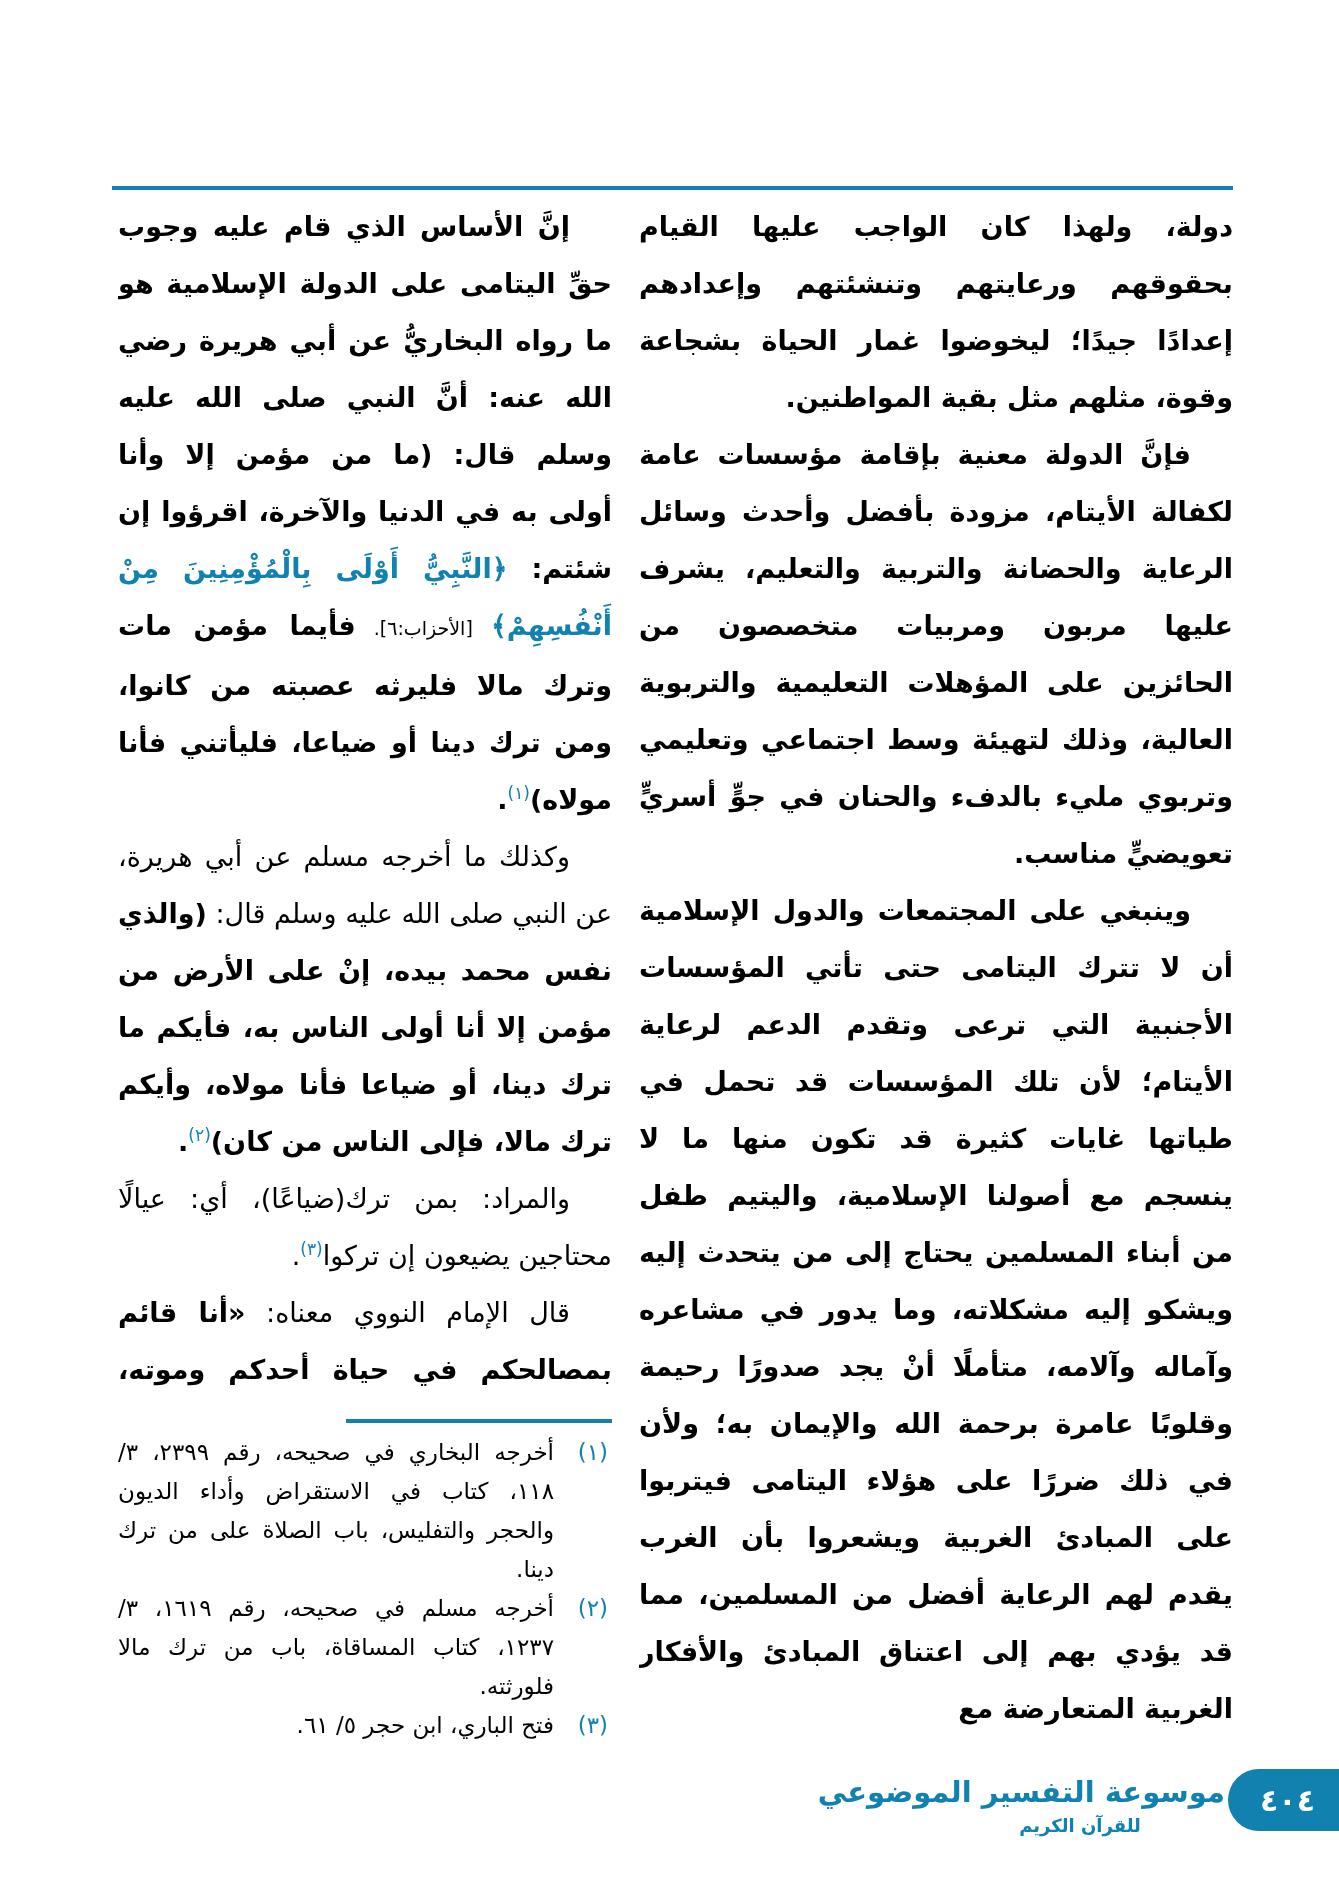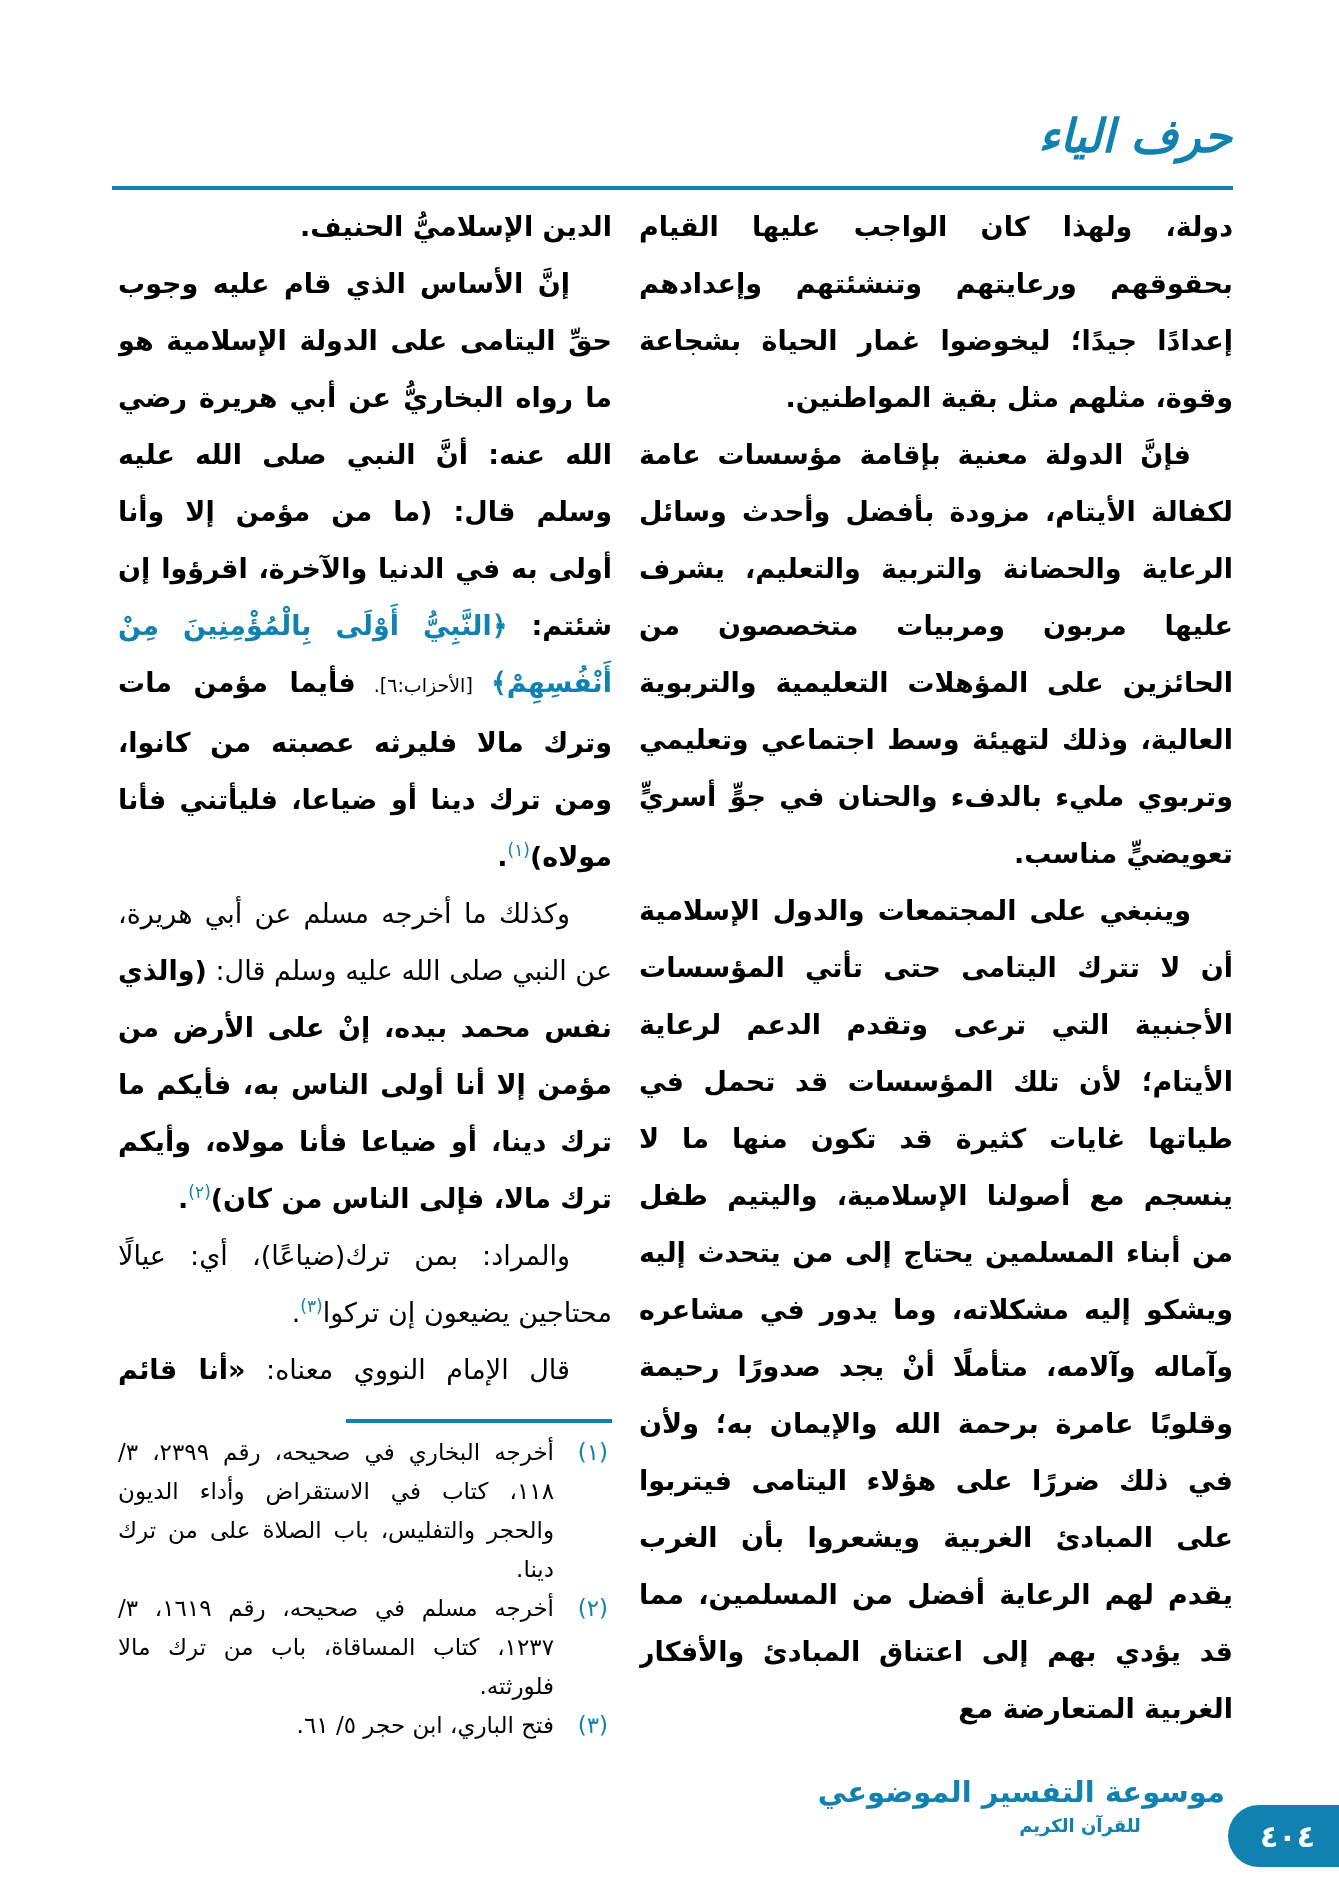--- a/index.html
+++ b/index.html
@@ -41,38 +41,36 @@
   
   .footer-logo { position:absolute; top:1770px; right:114px; width:290px;
                  text-align:center; color:var(--accent); font-weight:bold;
                  }
   .logo-line1 { font-size:29px; line-height:44px; white-space:nowrap; }
   .logo-line2 { font-size:18px; line-height:24px; }
   .page-badge { position:absolute; top:1769px; right:0; width:111px; height:62px;
                 background:var(--accent); border-radius:31px 0 0 31px;
                 display:flex; align-items:center; justify-content:center;
                 color:#ffffff; font-size:30px; font-weight:bold; letter-spacing:8px;
-                padding-left:8px;margin-top:36px; }
+                padding-left:8px; }
 </style>
 </head>
 <body>
 
 <div class="page">
 
-  <div class="chapter-title">حرف الياء</div>
   <div class="header-rule"></div>
 
   <main class="col col-right">
     <p>دولة، ولهذا كان الواجب عليها القيام بحقوقهم ورعايتهم وتنشئتهم وإعدادهم إعدادًا جيدًا؛ ليخوضوا غمار الحياة بشجاعة وقوة، مثلهم مثل بقية المواطنين.</p>
     <p class="indent">فإنَّ الدولة معنية بإقامة مؤسسات عامة لكفالة الأيتام، مزودة بأفضل وأحدث وسائل الرعاية والحضانة والتربية والتعليم، يشرف عليها مربون ومربيات متخصصون من الحائزين على المؤهلات التعليمية والتربوية العالية، وذلك لتهيئة وسط اجتماعي وتعليمي وتربوي مليء بالدفء والحنان في جوٍّ أسريٍّ تعويضيٍّ مناسب.</p>
     <p class="indent">وينبغي على المجتمعات والدول الإسلامية أن لا تترك اليتامى حتى تأتي المؤسسات الأجنبية التي ترعى وتقدم الدعم لرعاية الأيتام؛ لأن تلك المؤسسات قد تحمل في طياتها غايات كثيرة قد تكون منها ما لا ينسجم مع أصولنا الإسلامية، واليتيم طفل من أبناء المسلمين يحتاج إلى من يتحدث إليه ويشكو إليه مشكلاته، وما يدور في مشاعره وآماله وآلامه، متأملًا أنْ يجد صدورًا رحيمة وقلوبًا عامرة برحمة الله والإيمان به؛ ولأن في ذلك ضررًا على هؤلاء اليتامى فيتربوا على المبادئ الغربية ويشعروا بأن الغرب يقدم لهم الرعاية أفضل من المسلمين، مما قد يؤدي بهم إلى اعتناق المبادئ والأفكار الغربية المتعارضة مع</p>
   </main>
 
   <main class="col col-left">
-    <p>الدين الإسلاميُّ الحنيف.</p>
     <p class="indent"><span>إنَّ الأساس الذي قام عليه وجوب حقِّ اليتامى على الدولة الإسلامية هو ما رواه البخاريُّ عن أبي هريرة رضي الله عنه: أنَّ النبي صلى الله عليه وسلم قال: </span><span class="hadith">(ما من مؤمن إلا وأنا أولى به في الدنيا والآخرة، اقرؤوا إن شئتم: </span><span class="quran">﴿النَّبِيُّ أَوْلَى بِالْمُؤْمِنِينَ مِنْ أَنْفُسِهِمْ﴾</span><span class="cite"> [الأحزاب:٦]. </span><span class="hadith">فأيما مؤمن مات وترك مالا فليرثه عصبته من كانوا، ومن ترك دينا أو ضياعا، فليأتني فأنا مولاه)</span><sup class="fnref">(١)</sup><span>.</span></p>
     <p class="indent"><span class="light">وكذلك ما أخرجه مسلم عن أبي هريرة، عن النبي صلى الله عليه وسلم قال: </span><span class="hadith">(والذي نفس محمد بيده، إنْ على الأرض من مؤمن إلا أنا أولى الناس به، فأيكم ما ترك دينا، أو ضياعا فأنا مولاه، وأيكم ترك مالا، فإلى الناس من كان)</span><sup class="fnref">(٢)</sup><span>.</span></p>
     <p class="indent light"><span>والمراد: بمن ترك(ضياعًا)، أي: عيالًا محتاجين يضيعون إن تركوا</span><sup class="fnref">(٣)</sup><span>.</span></p>
     <p class="indent"><span class="light">قال الإمام النووي معناه: </span><span class="quote">«أنا قائم بمصالحكم في حياة أحدكم وموته، وأنا وليه في الحالين، فإن كان عليه دين قضيته</span></p>
   </main>
 
   <div class="fn-rule"></div>
 
   <section class="footnotes">
     <div class="fn">

